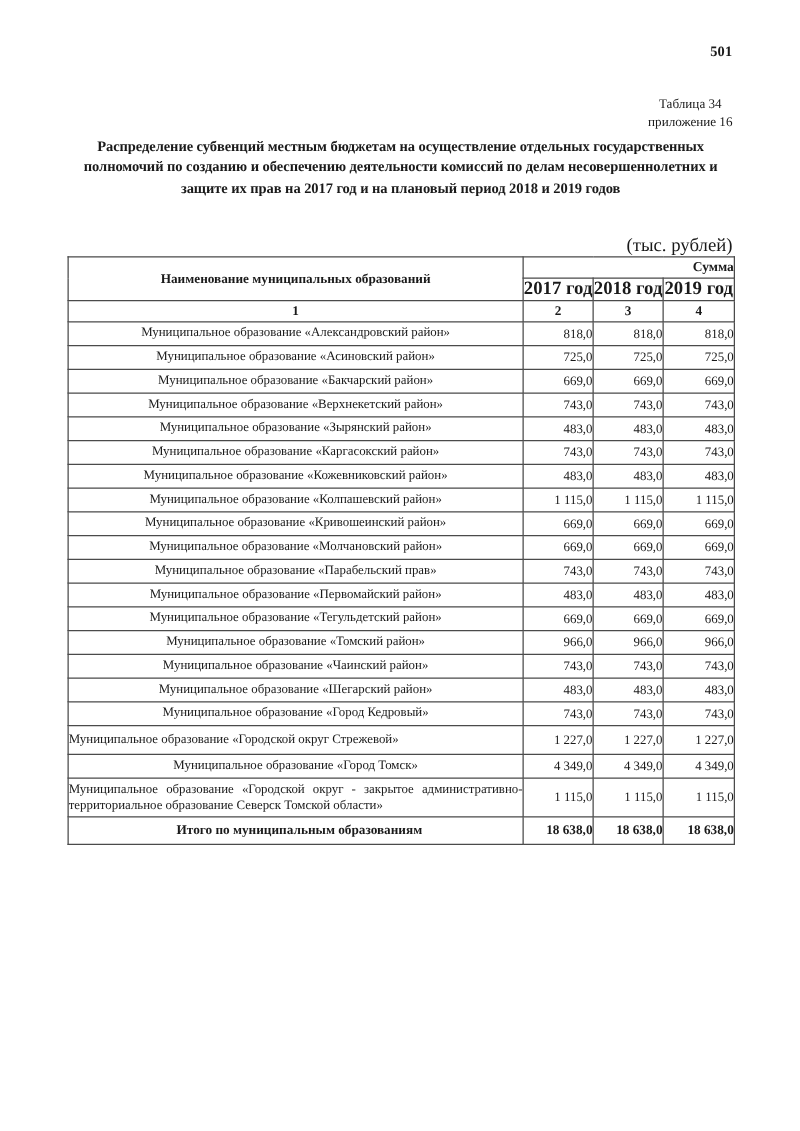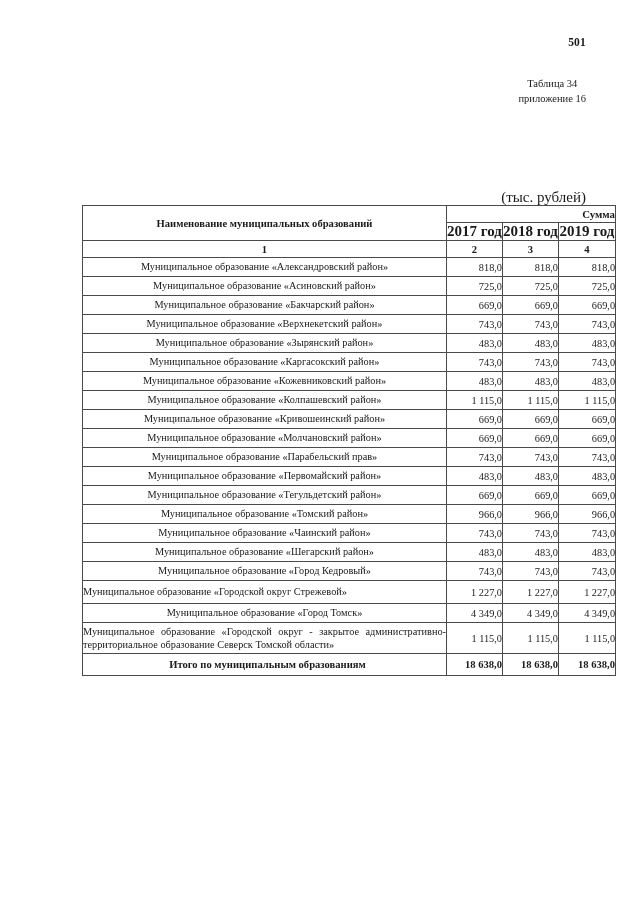--- a/index.html
+++ b/index.html
@@ -61,21 +61,20 @@
     right: 54px;
     font-size: 15px;
   }
 
   
   .tbl-wrap {
     position: absolute;
     top: 205px;
     left: 54px;
     width: 533px;
-    margin-left: 28px;
   }
   table.t {
     width: 533px;
     border-collapse: collapse;
     table-layout: fixed;
     font-size: 10.3px;
   }
   table.t td, table.t th {
     border: 1px solid #4a4a4a;
     padding: 0;
@@ -142,20 +141,21 @@
 
 <div class="page">
 
   <div class="page-number">501</div>
 
   <div class="doc-ref">
     <div>Таблица 34</div>
     <div>приложение 16</div>
   </div>
 
+  <div class="title">Распределение субвенций местным бюджетам на осуществление отдельных государственных полномочий по созданию и обеспечению деятельности комиссий по делам несовершеннолетних и защите их прав на 2017 год и на плановый период 2018 и 2019 годов</div>
 
   <div class="units">(тыс. рублей)</div>
 
   <div class="tbl-wrap">
     <table class="t">
       <colgroup>
         <col class="c-name">
           <col class="c-y1">
           <col class="c-y2">
           <col class="c-y3">

